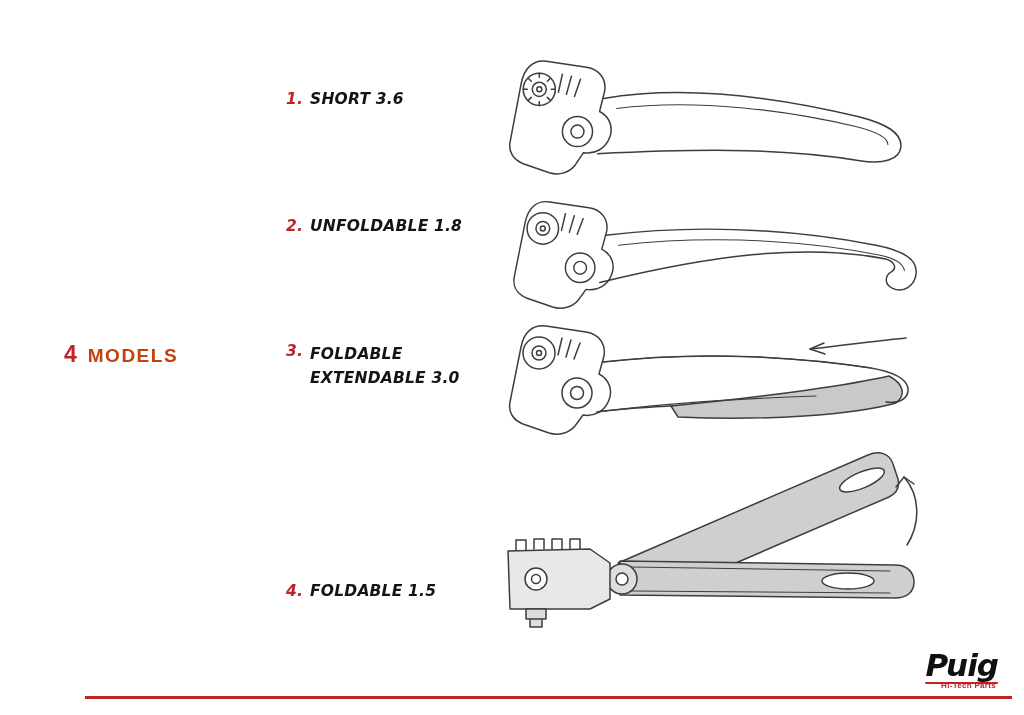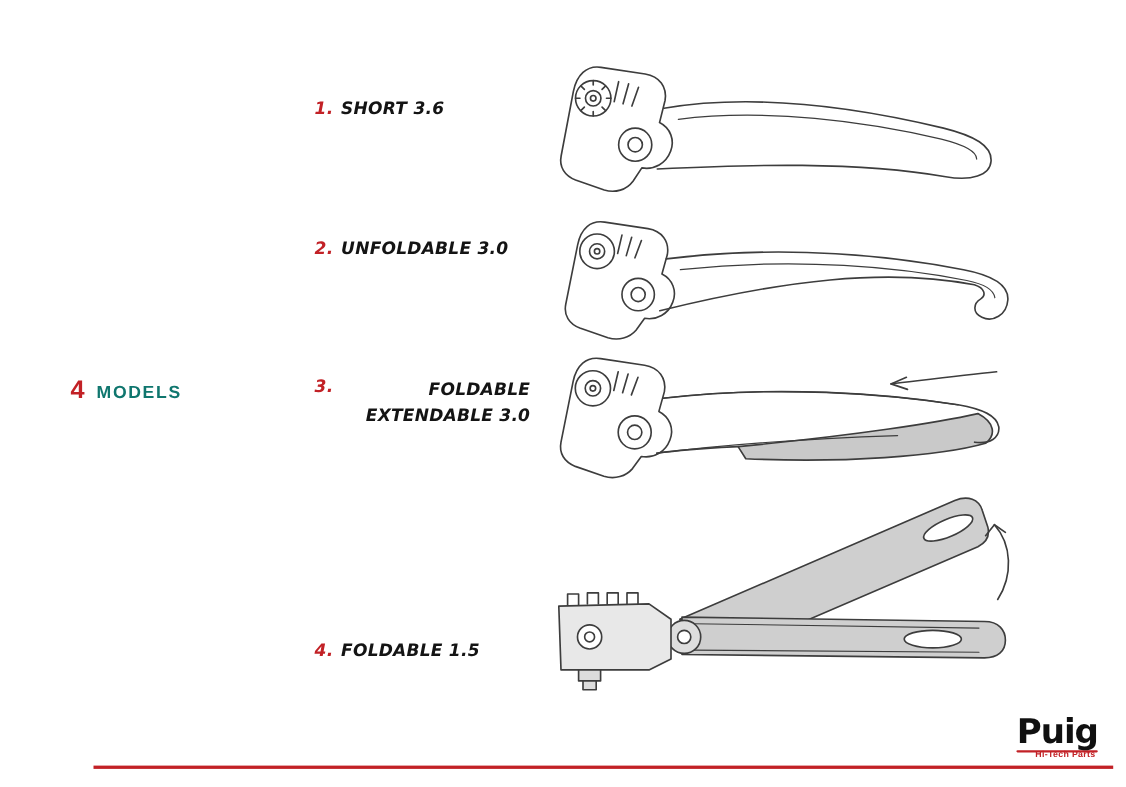--- a/index.html
+++ b/index.html
@@ -7,46 +7,46 @@
   body {
     background:#ffffff;
     font-family:"Liberation Sans", sans-serif;
     position:relative;
     overflow:hidden;
   }
   .page { position:absolute; inset:0; background:#ffffff; }
 
   .title { position:absolute; left:64px; top:341px; display:flex; gap:11px; align-items:baseline; }
   .title-num { color:#c22126; font-size:23px; font-weight:bold; }
-  .title-label { color:#0f766e; font-size:16px; font-weight:bold; letter-spacing:1.5px; }
+  .title-label { color:#c2410c; font-size:19px; font-weight:bold; letter-spacing:1.5px; }
 
   .model-label {
     position:absolute; display:flex; gap:7px; align-items:flex-start;
     font-style:italic; font-weight:bold; font-size:15.5px; color:#141414;
     font-family:"DejaVu Sans", sans-serif; letter-spacing:0.2px;
   }
   .model-label .num { color:#c22126; }
   .label-1 { left:286px; top:90px; }
   .label-2 { left:286px; top:217px; }
   .label-3 { left:286px; top:342px; width:196px; }
-  .label-3 .name { display:block; flex:1; text-align:right; line-height:1.55; }
+  .label-3 .name { display:block; flex:1; text-align:left; line-height:1.55; }
   .label-4 { left:286px; top:582px; }
 
   .illu { position:absolute; }
   .illu svg { width:100%; height:100%; display:block; }
   .illu-1 { left:476px; top:56px;  width:437px; height:131px; }
   .illu-2 { left:476px; top:198px; width:452px; height:113px; }
   .illu-3 { left:476px; top:318px; width:442px; height:122px; }
   .illu-4 { left:470px; top:443px; width:450px; height:195px; }
 
   .footer-line { position:absolute; left:85px; right:12px; top:696px; height:3px; background:#c22126; }
 
   .logo { position:absolute; right:26px; top:650px; text-align:right; }
   .logo-main {
-    display:block; font-family:"DejaVu Sans", sans-serif; 
+    display:block; font-family:"DejaVu Sans", sans-serif; font-style:italic;
     font-weight:bold; font-size:31px; color:#101010; letter-spacing:-1px; line-height:1;
   }
   .logo-sub {
     display:block; font-weight:bold; font-size:8px;
     color:#c22126; margin-top:-3px; margin-right:2px; letter-spacing:0.3px;
   }
   .logo-swoosh { display:block; height:2px; background:#c22126; margin-top:1px; border-radius:2px; }
 </style>
 </head>
 <body>
@@ -58,21 +58,21 @@
     <span class="title-label">MODELS</span>
   </div>
 
   <div class="model-label label-1">
     <span class="num">1.</span>
     <span class="name">SHORT 3.6</span>
   </div>
 
   <div class="model-label label-2">
     <span class="num">2.</span>
-    <span class="name">UNFOLDABLE 3.0</span>
+    <span class="name">UNFOLDABLE 1.8</span>
   </div>
 
   <div class="model-label label-3">
     <span class="num">3.</span>
     <span class="name">FOLDABLE EXTENDABLE 3.0</span>
   </div>
 
   <div class="model-label label-4">
     <span class="num">4.</span>
     <span class="name">FOLDABLE 1.5</span>

